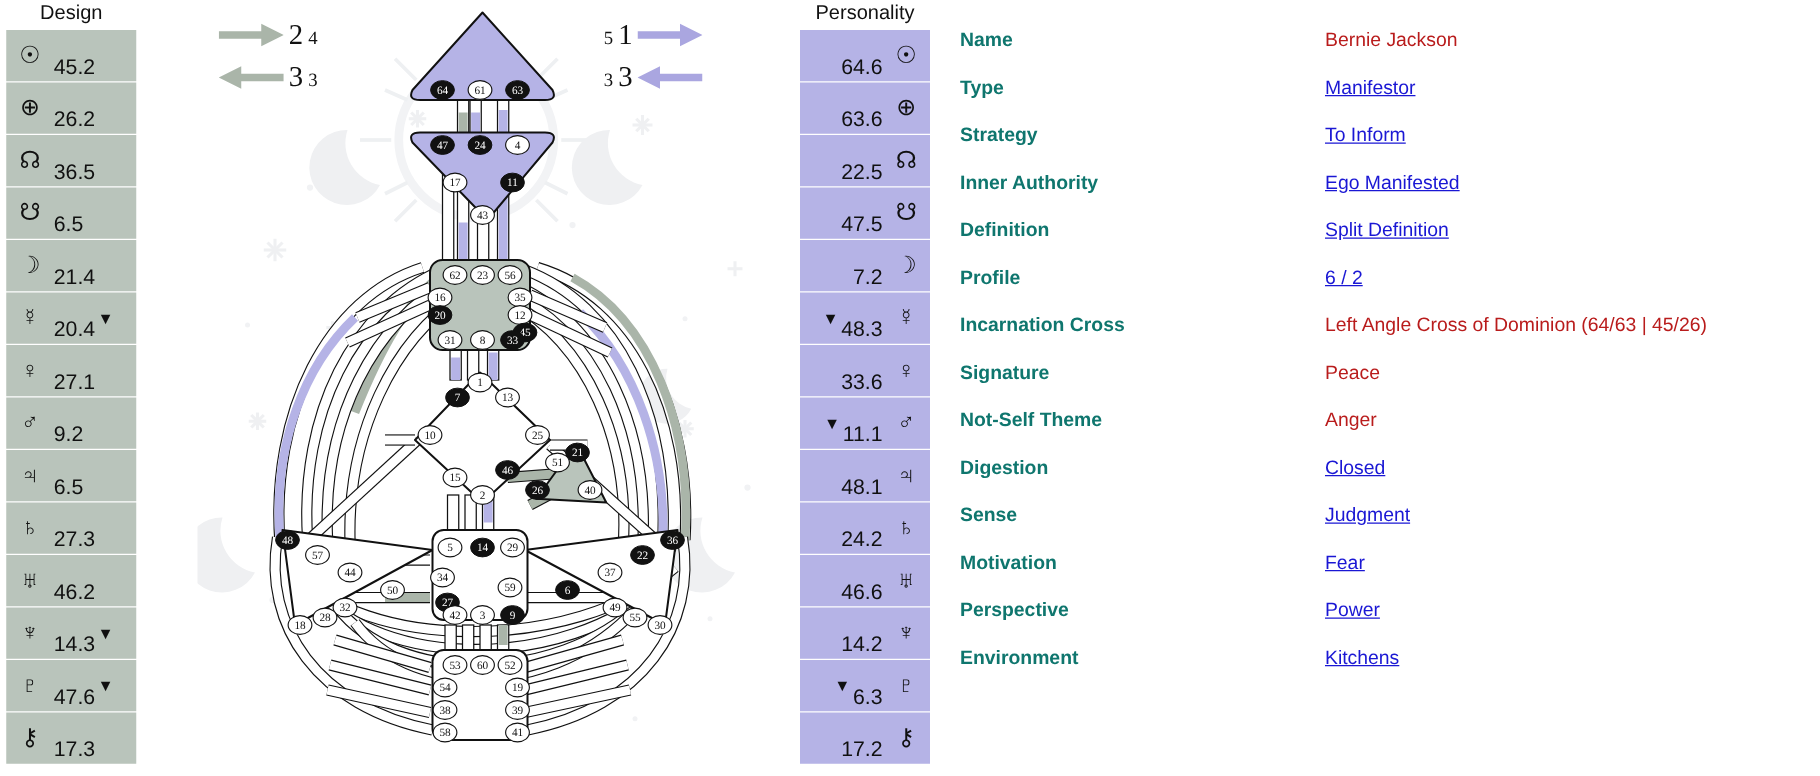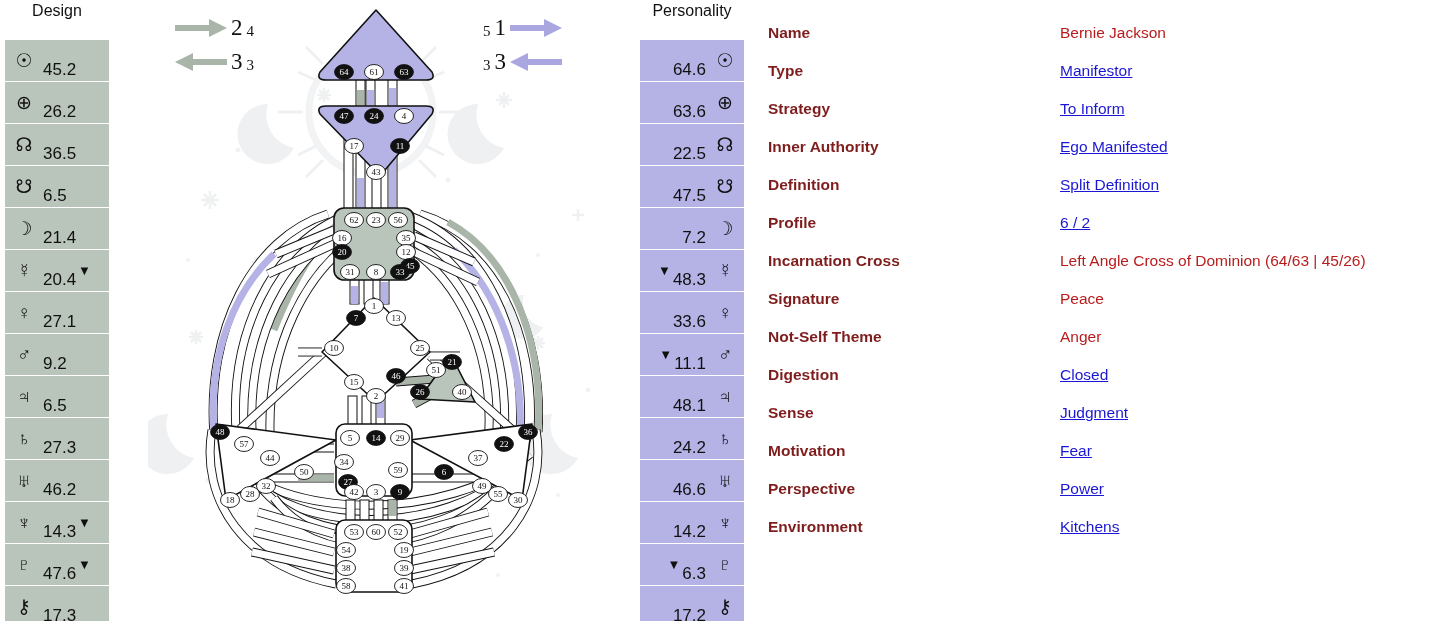--- a/index.html
+++ b/index.html
@@ -22,21 +22,21 @@
     top: 0;
     width: 104px;
   }
   #design-col  { left: 5px; }
   #personality-col { left: 640px; }
 
   .col-title {
     font-size: 16px;
     color: #111;
     text-align: center;
-    height: 40px;
+    height: 24px;
     line-height: 22px;
     font-weight: 400;
   }
   .planet-row {
     height: 41px;
     margin-bottom: 1px;
     display: flex;
     align-items: center;
     font-size: 17px;
     color: #101010;
@@ -71,21 +71,21 @@
   }
   .prop-row {
     display: flex;
     align-items: baseline;
     height: 38px;
   }
   .prop-label {
     width: 292px;
     font-size: 15.5px;
     font-weight: bold;
-    color: #7f1d1d;
+    color: #0f766e;
     white-space: nowrap;
   }
   .prop-value {
     font-size: 15.5px;
     color: #b91c1c;
     white-space: nowrap;
   }
   .prop-value.link {
     color: #1a17d4;
     text-decoration: underline;
@@ -101,21 +101,21 @@
     font-family: "Liberation Serif", serif;
     color: #111;
   }
   .num-big { font-size: 23px; line-height: 1; }
   .num-small { font-size: 15px; line-height: 1; position: relative; top: 4px; }
   .arw { display: block; }
 
   
   #bodygraph {
     position: absolute;
-    left: 148px;
+    left: 158px;
     top: 0;
     width: 470px;
     height: 564px;
   }
   #bodygraph svg { display: block; }
   .gate-num { font-family: "Liberation Serif", serif; font-size: 9px; }
 </style>
 </head>
 <body>
 

